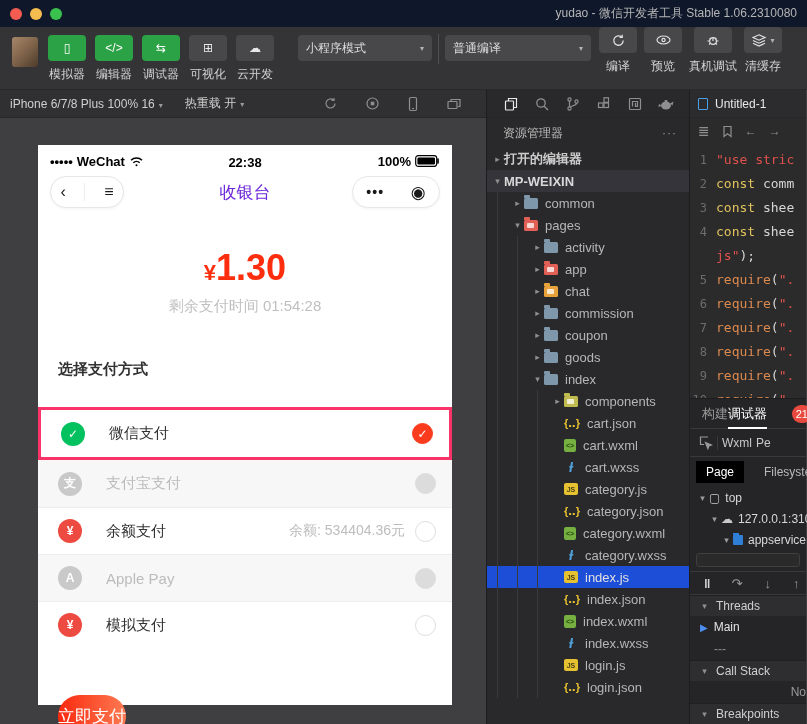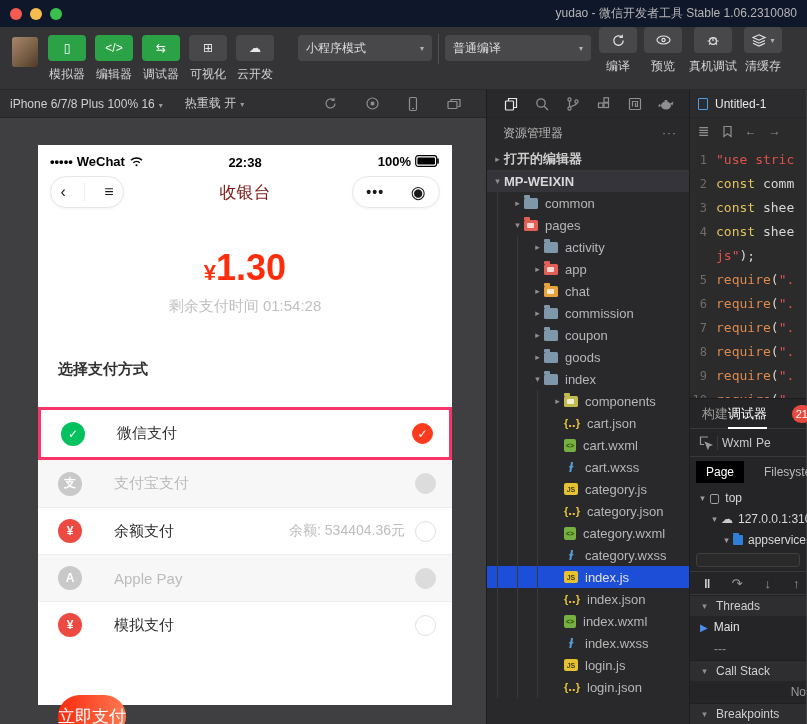--- a/index.html
+++ b/index.html
@@ -57,36 +57,36 @@
   .statusbar { height:24px; display:flex; align-items:center; padding:8px 12px 0 12px; font-size:13px; color:#000; font-weight:bold; }
   .sb-left { display:flex; align-items:center; gap:4px; }
   .sb-time { position:absolute; left:0; right:0; text-align:center; font-weight:bold; font-size:13px; top:10px; }
   .sb-right { margin-left:auto; display:flex; align-items:center; gap:4px; }
   .navbar { height:46px; display:flex; align-items:center; position:relative; padding:0 12px; }
   .capsule { height:32px; border:1px solid #e7e7e7; border-radius:17px; display:flex; align-items:center;
              background:#fff; box-shadow:0 1px 3px rgba(0,0,0,.05); cursor:pointer; }
   .capsule.left { width:74px; justify-content:space-around; font-size:16px; color:#1a1a1a; }
   .capsule.right { width:88px; margin-left:auto; justify-content:space-around; font-size:14px; color:#1a1a1a; }
   .capsule .divv { width:1px; height:18px; background:#ededed; }
-  .nav-title { position:absolute; left:0; right:0; text-align:center; font-size:17px; color:#7f1d1d; }
+  .nav-title { position:absolute; left:0; right:0; text-align:center; font-size:17px; color:#6d28d9; }
   .amount { margin-top:32px; text-align:center; color:#fd2e0e; }
   .amount .cur { font-size:22px; font-weight:bold; }
   .amount .val { font-size:36px; font-weight:bold; }
   .timer { margin-top:8px; text-align:center; font-size:15px; color:#c0c0c0; }
   .sec-title { margin:44px 0 28px 20px; font-size:15px; font-weight:bold; color:#323232; }
   .pay-list { }
   .pay-row { height:47px; display:flex; align-items:center; padding:0 16px 0 20px; background:#fff; position:relative; cursor:pointer; }
   .pay-row + .pay-row { border-top:1px solid #ededed; }
   .pay-row.selected { height:53px; border:3px solid #fa3368; }
   .pay-row.selected + .pay-row { border-top:none; }
   .pay-row.disabled { background:#f7f7f7; }
   .pm-ic { width:24px; height:24px; border-radius:50%; display:flex; align-items:center; justify-content:center;
            color:#fff; font-size:12px; font-weight:bold; flex:0 0 24px; }
   .pm-wechat { background:#04c15f; } .pm-gray { background:#c9c9c9; } .pm-red { background:#ed4b41; }
-  .pm-label { margin-left:32px; font-size:15px; color:#333; }
+  .pm-label { margin-left:24px; font-size:15px; color:#333; }
   .disabled .pm-label { color:#bcbcbc; }
   .pm-extra { margin-left:auto; font-size:14px; color:#bdbdbd; padding-right:10px; }
   .radio { width:21px; height:21px; border-radius:50%; margin-left:auto; flex:0 0 21px;
            border:1px solid #dedede; background:#fff; display:flex; align-items:center; justify-content:center; }
   .pm-extra + .radio { margin-left:0; }
   .radio.checked { background:#fb3b1d; border-color:#fb3b1d; color:#fff; font-size:12px; font-weight:bold; }
   .radio.dis { background:#dcdcdc; border-color:#dcdcdc; }
   .pay-btn { margin:47px 20px 0 20px; height:43px; border-radius:22px; border:none; cursor:pointer;
              background:linear-gradient(to right,#f9290e,#fd7a52); color:#fff; font-size:17px;
              display:flex; align-items:center; justify-content:center;

